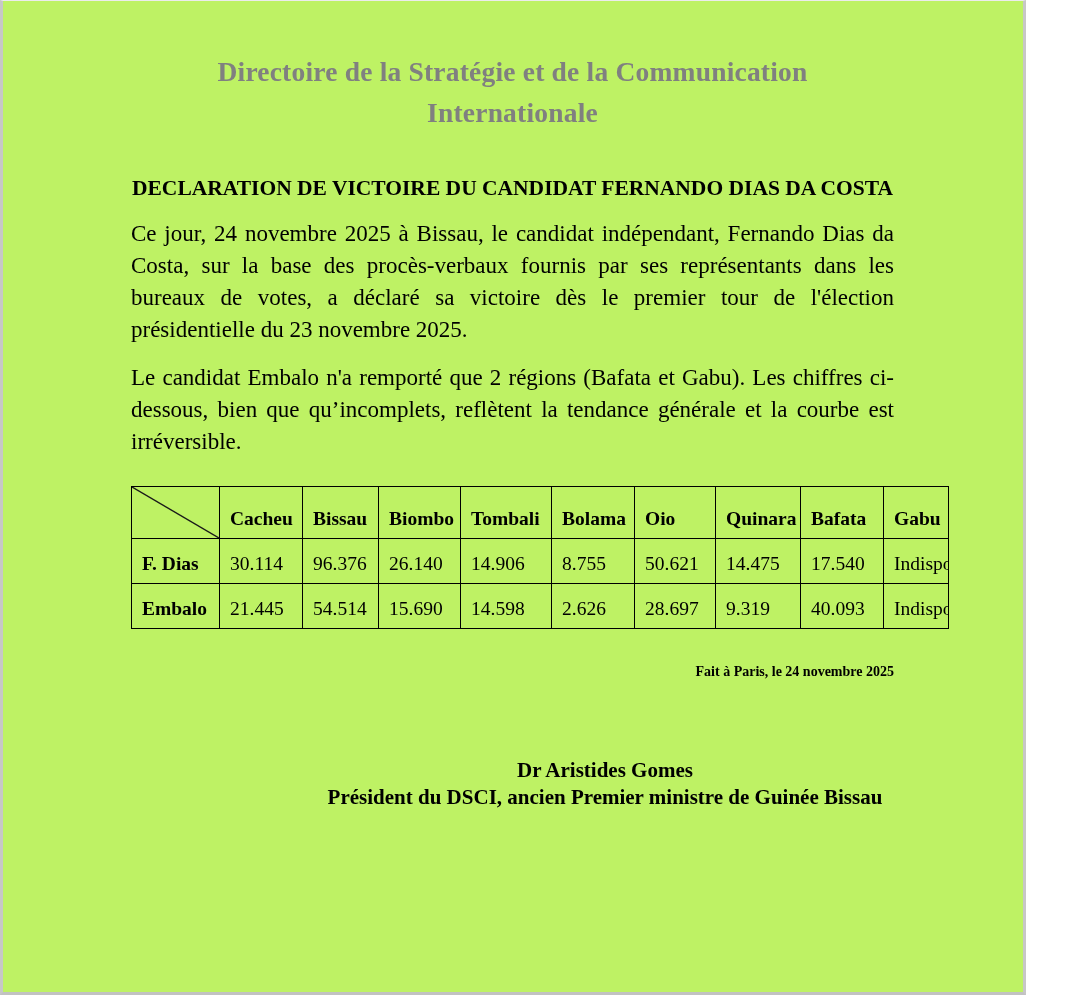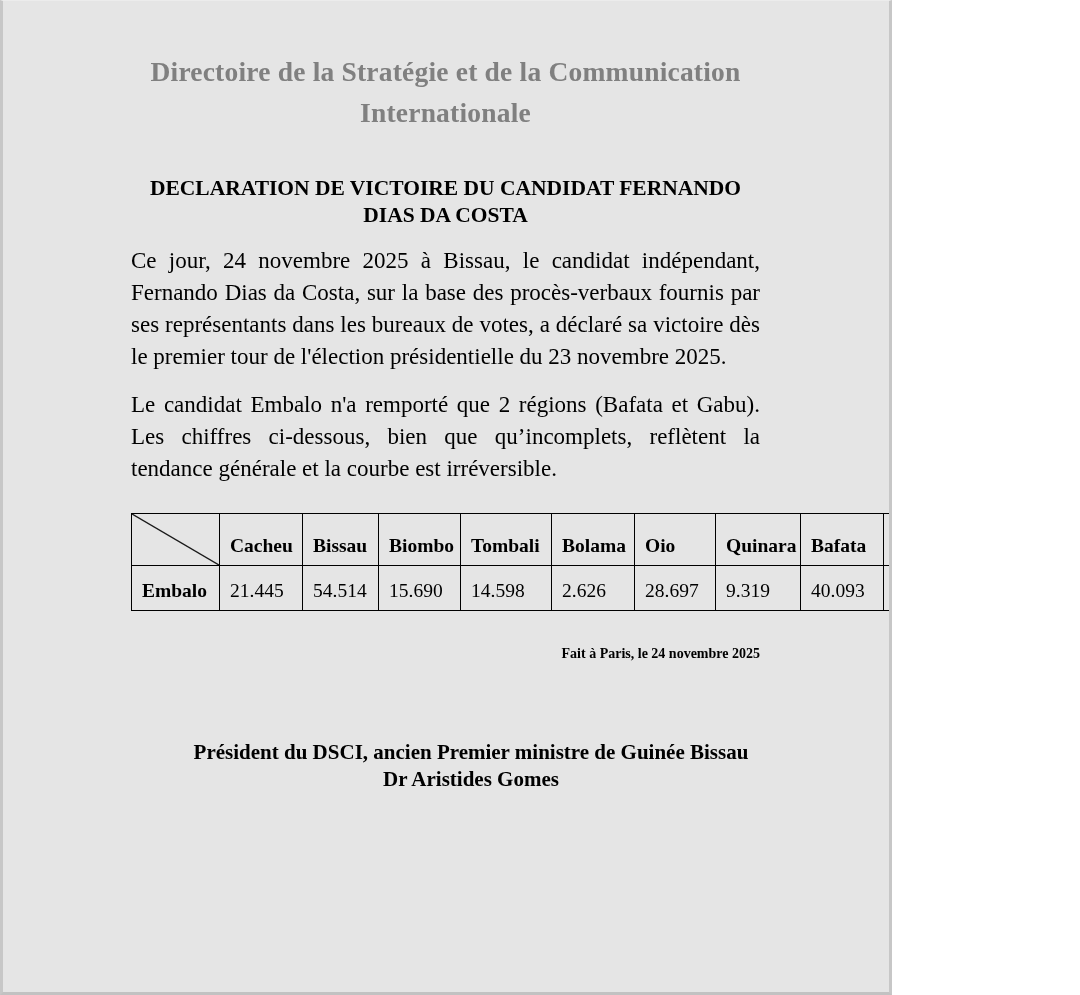--- a/index.html
+++ b/index.html
@@ -3,23 +3,23 @@
 <meta charset="utf-8">
 <style>
   * { margin: 0; padding: 0; box-sizing: border-box; }
   html, body { background: #ffffff; }
   body {
     width: 1080px;
     font-family: "Liberation Serif", "DejaVu Serif", serif;
     color: #000000;
   }
   .page {
-    width: 892px;
+    width: 1026px;
     height: 995px;
-    background: #e5e5e5;
+    background: #bef264;
     border-top: 1px solid #ececec;
     border-left: 3px solid #c7c7c7;
     border-right: 3px solid #c7c7c7;
     border-bottom: 3px solid #c2c2c2;
     overflow: hidden;
   }
   .content {
     padding: 0 129px 0 128px; 
   }
   .letterhead {
@@ -128,36 +128,48 @@
           <th>Tombali</th>
           <th>Bolama</th>
           <th>Oio</th>
           <th>Quinara</th>
           <th>Bafata</th>
           <th>Gabu</th>
         </tr>
       </thead>
       <tbody>
         <tr>
+          <th>F. Dias</th>
+          <td>30.114</td>
+          <td>96.376</td>
+          <td>26.140</td>
+          <td>14.906</td>
+          <td>8.755</td>
+          <td>50.621</td>
+          <td>14.475</td>
+          <td>17.540</td>
+          <td>Indispo</td>
+        </tr>
+        <tr>
           <th>Embalo</th>
           <td>21.445</td>
           <td>54.514</td>
           <td>15.690</td>
           <td>14.598</td>
           <td>2.626</td>
           <td>28.697</td>
           <td>9.319</td>
           <td>40.093</td>
           <td>Indispo</td>
         </tr>
       </tbody>
     </table>
 
 
     <p class="dateline">Fait à Paris, le 24 novembre 2025</p>
 
     <div class="signature">
+      <span class="sig-line">Dr Aristides Gomes</span>
       <span class="sig-line">Président du DSCI, ancien Premier ministre de Guinée Bissau</span>
-      <span class="sig-line">Dr Aristides Gomes</span>
     </div>
 
   </div>
 </div>
 
 </body></html>

